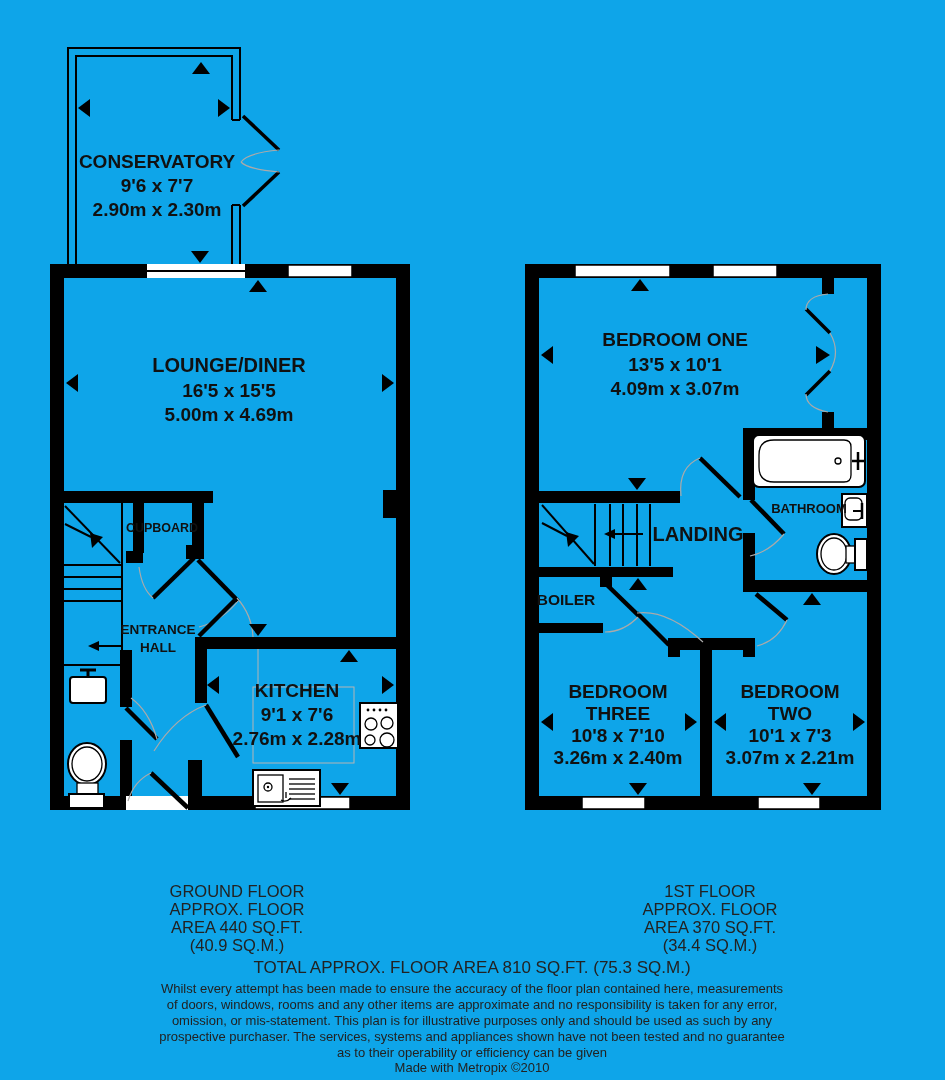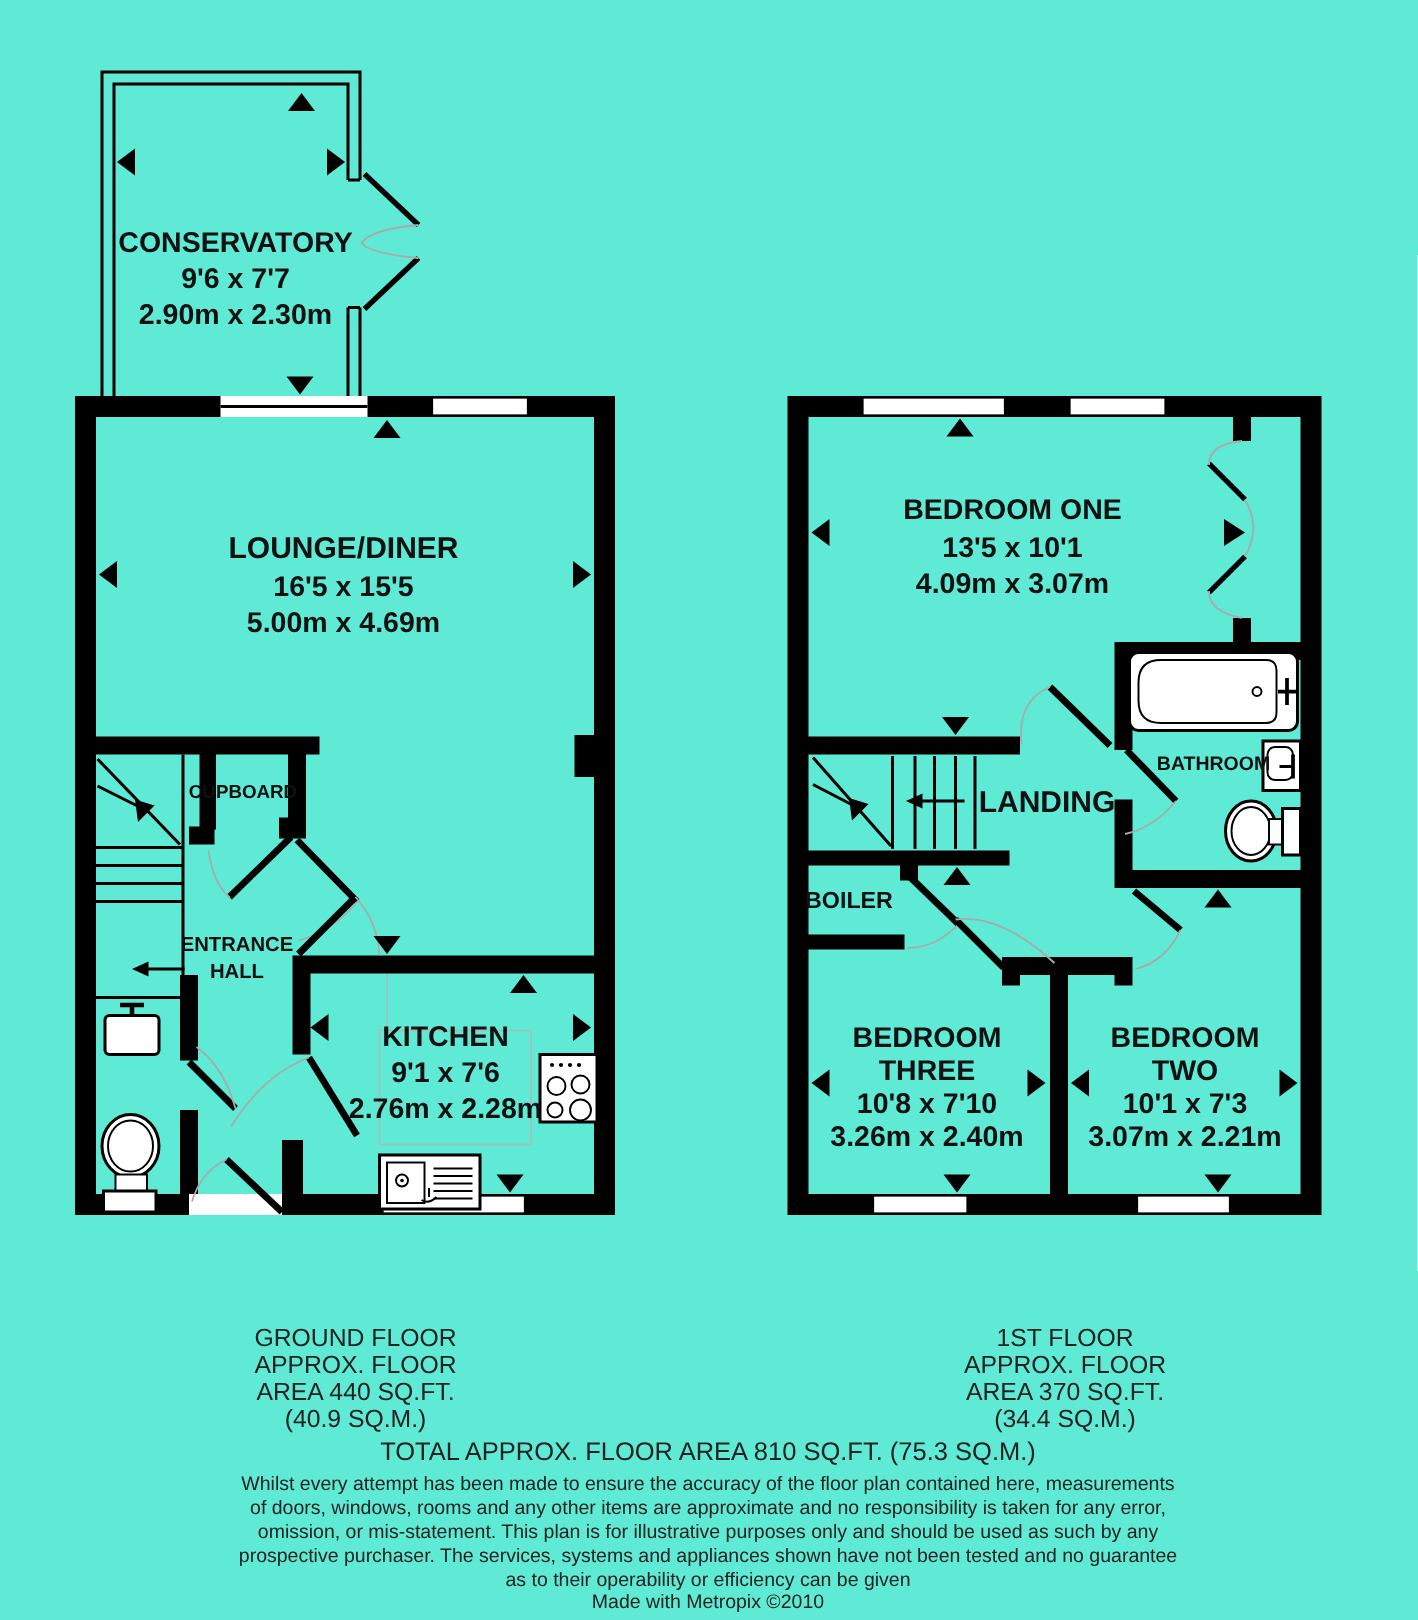--- a/index.html
+++ b/index.html
@@ -1,16 +1,16 @@
 <!DOCTYPE html>
 <html><head>
 <meta charset="utf-8">
 <style>
   html,body{margin:0;padding:0;background:#ffffff;}
-  .page{position:relative;width:945px;height:1080px;background:#5eead4;overflow:hidden;
+  .page{position:relative;width:945px;height:1080px;background:#0ea5e9;overflow:hidden;
         font-family:"Liberation Sans",sans-serif;}
   svg{display:block;}
   .wall{fill:#000;}
   .thin{stroke:#000;stroke-width:2;fill:none;}
   .leaf{stroke:#000;stroke-width:4.5;fill:none;}
   .leaf-lt{stroke:#000;stroke-width:3.5;fill:none;}
   .arc{stroke:#aaaaaa;stroke-width:1.2;fill:none;}
   .ext{stroke:#b5b5b5;stroke-width:1;fill:none;}
   .fix2{stroke:#000;stroke-width:2;fill:#fff;}
   .fix1{stroke:#000;stroke-width:1.3;fill:none;}

